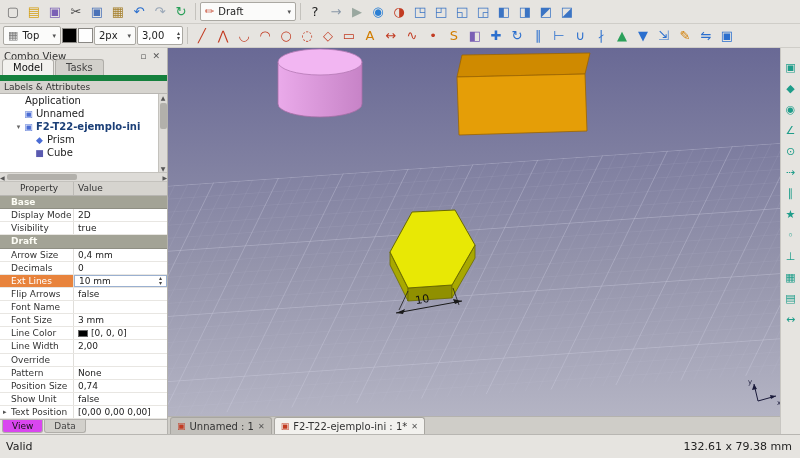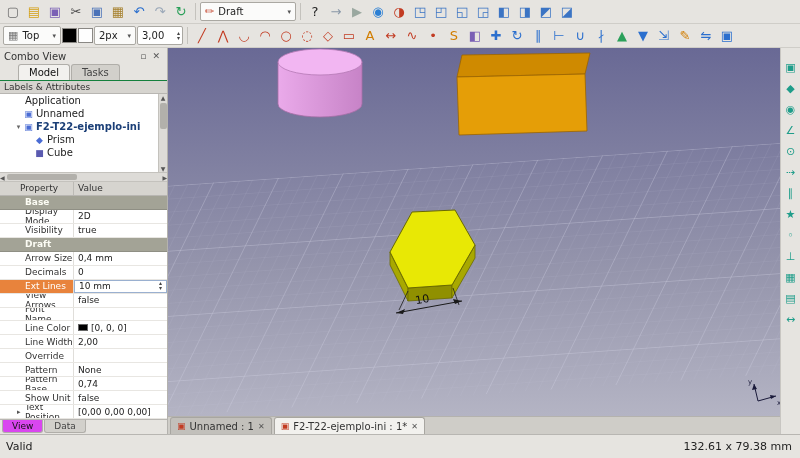--- a/index.html
+++ b/index.html
@@ -20,42 +20,42 @@
   .spinbox .arrows, .spinner { display:flex; flex-direction:column; justify-content:center; line-height:0.8; font-size:6px; color:#444; padding:0 2px; }
 
   
   .main { flex:1; display:flex; min-height:0; }
 
   
   .left-panel { flex:0 0 168px; width:168px; display:flex; flex-direction:column; background:#e6e4e0; border-right:1px solid #b4b2ae; min-height:0; }
   .panel-title { height:16px; flex:0 0 16px; display:flex; align-items:center; padding:0 4px; font-size:10px; color:#333; }
   .panel-title .spacer { flex:1; }
   .panel-title .tbtn { font-size:9px; color:#555; padding:0 3px; }
-  .panel-tabs { height:17px; flex:0 0 17px; display:flex; align-items:center; padding-left:18px; gap:1px; border-bottom:1px solid #15803d; }
+  .panel-tabs { height:17px; flex:0 0 17px; display:flex; align-items:flex-end; padding-left:2px; gap:1px; border-bottom:6px solid #15803d; }
   .ptab { padding:2px 10px 2px; font-size:10px; background:#d2d0cb; border:1px solid #b0aea9; border-bottom:none; border-radius:3px 3px 0 0; color:#444; }
   .ptab.active { background:#f2f1ee; color:#111; }
   .tree-header { height:13px; flex:0 0 13px; background:#d6d4cf; border-bottom:1px solid #b8b6b2; font-size:9px; color:#333; padding:1px 4px; }
   .tree-wrap { position:relative; height:78px; flex:0 0 78px; background:#ffffff; overflow:hidden; }
   .tree-row { display:flex; align-items:center; height:13px; font-size:10px; }
   .tree-row .caret { width:9px; font-size:7px; color:#666; text-align:center; flex:0 0 9px; }
   .tree-row .tree-icon { width:11px; font-size:9px; text-align:center; flex:0 0 11px; }
   .tree-row .tree-label { padding-left:2px; color:#222; }
   .tree-row.bold .tree-label { font-weight:bold; color:#1b3f77; }
   .vscroll { position:absolute; right:0; top:0; bottom:0; width:9px; background:#dddbd7; border-left:1px solid #c4c2bd; display:flex; flex-direction:column; align-items:center; font-size:6px; color:#555; }
   .vscroll .thumb { width:7px; height:26px; background:#b2b0ab; border-radius:2px; margin-top:2px; }
   .hscroll { height:10px; flex:0 0 10px; background:#dddbd7; border-top:1px solid #c4c2bd; border-bottom:1px solid #c4c2bd; display:flex; align-items:center; font-size:6px; color:#555; }
   .hscroll .thumb { height:6px; width:70px; background:#b2b0ab; border-radius:2px; margin:0 2px; }
   .hscroll .spacer { flex:1; }
 
   .prop-header { height:14px; flex:0 0 14px; display:flex; background:#d6d4cf; border-bottom:1px solid #b8b6b2; font-size:9px; color:#333; }
   .prop-header .ph-name { width:74px; flex:0 0 74px; padding:1px 20px; border-right:1px solid #bcbab5; }
   .prop-header .ph-val { flex:1; padding:1px 4px; }
   .prop-table { flex:1; display:flex; flex-direction:column; background:#fff; min-height:0; overflow:hidden; }
   .prop-row { flex:1; display:flex; align-items:stretch; border-bottom:1px solid #e8e6e2; font-size:9px; min-height:0; }
-  .prop-name { width:74px; flex:0 0 74px; display:flex; align-items:center; padding-left:17px; border-right:1px solid #e0deda; color:#333; overflow:hidden; }
+  .prop-name { width:74px; flex:0 0 74px; display:flex; align-items:center; padding-left:3px; border-right:1px solid #e0deda; color:#333; overflow:hidden; }
   .prop-name .expander { width:8px; flex:0 0 8px; font-size:7px; color:#555; }
   .prop-value { flex:1; display:flex; align-items:center; padding:0 2px 0 4px; color:#222; overflow:hidden; }
   .prop-value .swatch { display:none; width:10px; height:7px; border:1px solid #666; margin-right:3px; flex:0 0 10px; }
   .prop-row.t-color .swatch { display:inline-block; }
   .prop-value .spinner { display:none; margin-left:auto; }
   .prop-row.t-spin .spinner { display:flex; }
   .prop-row.t-group { background:#a3a396; border-bottom:1px solid #8f8f84; }
   .prop-row.t-group .prop-name { color:#fcfcf4; font-weight:bold; border-right:none; }
   .prop-row.t-spin .prop-name { background:#e8833c; color:#fff; }
   .prop-row.t-spin .prop-value { border:1px solid #9ab0d0; }
@@ -475,41 +475,52 @@
               <span class="spinner">
                 <span>▴</span>
                 <span>▾</span>
               </span>
             </div>
           </div>
 
           <div class="prop-row">
             <div class="prop-name">
               <span class="expander"></span>
-              <span>View Arrows</span>
+              <span>Flip Arrows</span>
             </div>
             <div class="prop-value">
 
               <span class="val-text">false</span>
 
             </div>
           </div>
 
           <div class="prop-row">
             <div class="prop-name">
               <span class="expander"></span>
               <span>Font Name</span>
             </div>
             <div class="prop-value">
 
               <span class="val-text"></span>
 
             </div>
           </div>
 
+          <div class="prop-row">
+            <div class="prop-name">
+              <span class="expander"></span>
+              <span>Font Size</span>
+            </div>
+            <div class="prop-value">
+
+              <span class="val-text">3 mm</span>
+
+            </div>
+          </div>
 
           <div class="prop-row t-color">
             <div class="prop-name">
               <span class="expander"></span>
               <span>Line Color</span>
             </div>
             <div class="prop-value">
               <span class="swatch" style="background: rgb(0, 0, 0);"></span>
               <span class="val-text">[0, 0, 0]</span>
 
@@ -548,21 +559,21 @@
             <div class="prop-value">
 
               <span class="val-text">None</span>
 
             </div>
           </div>
 
           <div class="prop-row">
             <div class="prop-name">
               <span class="expander"></span>
-              <span>Pattern Base</span>
+              <span>Position Size</span>
             </div>
             <div class="prop-value">
 
               <span class="val-text">0,74</span>
 
             </div>
           </div>
 
           <div class="prop-row">
             <div class="prop-name">

